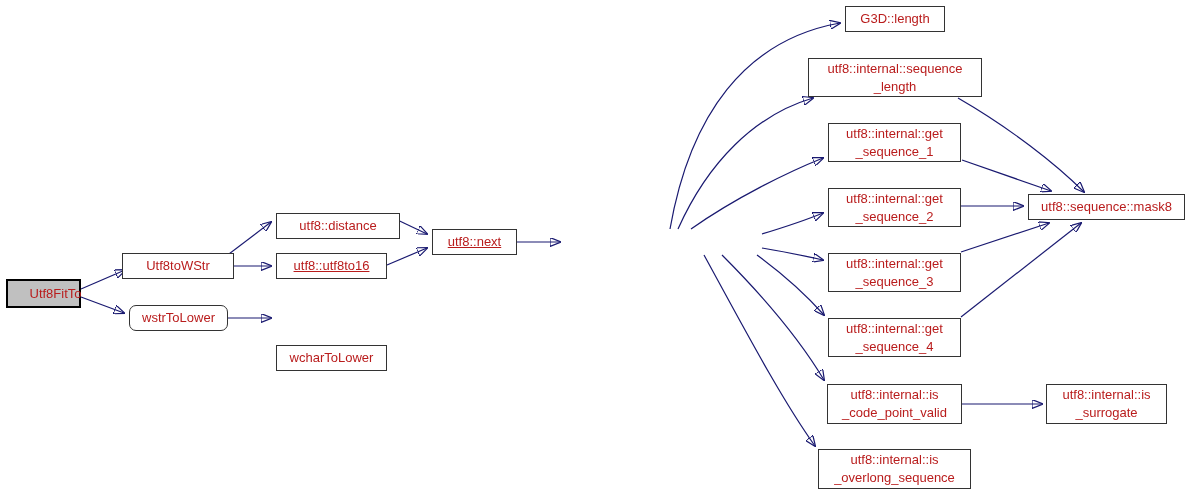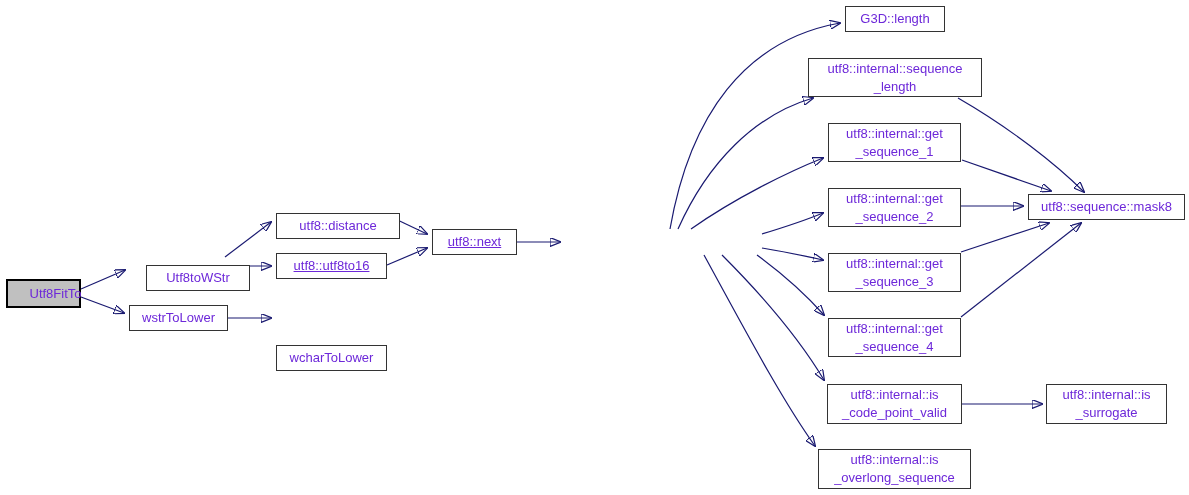--- a/index.html
+++ b/index.html
@@ -10,21 +10,21 @@
     font-family:"Liberation Sans", sans-serif;
     overflow:hidden;
   }
   svg.edges{position:absolute;left:0;top:0;width:1189px;height:495px;}
   svg.edges path{stroke:#191970;stroke-width:1.2;fill:none;}
   .node{
     position:absolute;
     box-sizing:border-box;
     background:#ffffff;
     border:1px solid #333333;
-    color:#6d28d9;
+    color:#b91c1c;
     font-size:13px;
     line-height:18px;
     display:flex;
     align-items:center;
     justify-content:center;
     text-align:center;
     white-space:pre-line;
     cursor:pointer;
   }
   .node.root{
@@ -63,22 +63,22 @@
     <path d="M704,255 C745,330 782,400 815,446" marker-end="url(#arr)"></path>
     <path d="M958,98 C1010,128 1056,164 1084,192" marker-end="url(#arr)"></path>
     <path d="M962,160 L1051,191" marker-end="url(#arr)"></path>
     <path d="M961,206 L1023,206" marker-end="url(#arr)"></path>
     <path d="M961,252 L1049,223" marker-end="url(#arr)"></path>
     <path d="M961,317 L1081,223" marker-end="url(#arr)"></path>
     <path d="M962,404 L1042,404" marker-end="url(#arr)"></path>
   </svg>
 
   <div class="node root" style="left:6px;   top:279px; width:75px;  height:29px;">Utf8FitTo</div>
-  <div class="node" style="left:146px; top:253px; width:104px;  height:26px;margin-top:12px;">Utf8toWStr</div>
-  <div class="node" style="left:129px; top:305px; width:99px;  height:26px;">wstrToLower</div>
+  <div class="node" style="left:122px; top:253px; width:112px;  height:26px;">Utf8toWStr</div>
+  <div class="node" style="left:129px; top:305px; width:99px;  height:26px;border-radius:7px;">wstrToLower</div>
   <div class="node" style="left:276px; top:213px; width:124px; height:26px;">utf8::distance</div>
   <div class="node" style="left:276px; top:253px; width:111px; height:26px;text-decoration:underline;">utf8::utf8to16</div>
   <div class="node" style="left:276px; top:305px; width:111px; height:26px;margin-top:40px;">wcharToLower</div>
   <div class="node" style="left:432px; top:229px; width:85px;  height:26px;text-decoration:underline;">utf8::next</div>
   <div class="node" style="left:845px; top:6px;   width:100px; height:26px;">G3D::length</div>
   <div class="node" style="left:808px; top:58px;  width:174px; height:39px;">utf8::internal::sequence
 _length</div>
   <div class="node" style="left:828px; top:123px; width:133px; height:39px;">utf8::internal::get
 _sequence_1</div>
   <div class="node" style="left:828px; top:188px; width:133px; height:39px;">utf8::internal::get

